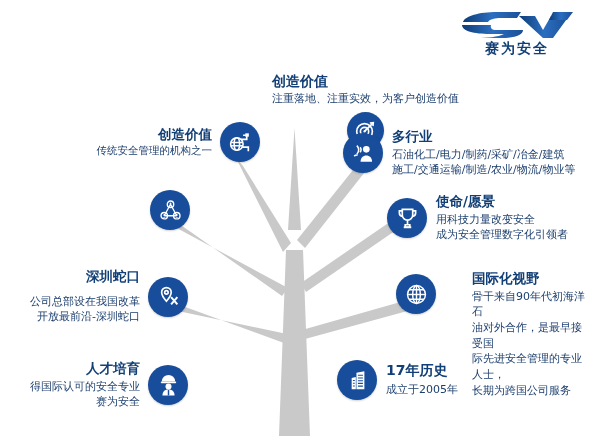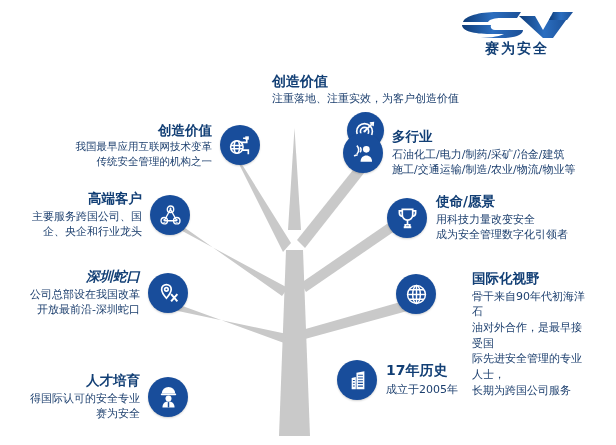--- a/index.html
+++ b/index.html
@@ -112,73 +112,67 @@
         <circle cx="11" cy="13" r="1.2" fill="#ffffff" stroke="none"></circle>
         <path d="M11 13 L20 4" stroke-width="1.9"></path>
         <path d="M16.5 4.2 L20.2 3.8 L19.8 7.5" stroke-width="1.6"></path>
       </svg>
     </span>
   </div>
 
   <div class="node left" style="left:28px;top:122px;width:232px;justify-content:flex-end;">
     <div class="txt">
       <div class="ttl" style="font-size:13.5px;">创造价值</div>
-      <div class="body" style="font-size:10.5px;">我国最早应用互联网技术变革</div>
       <div class="body" style="font-size:10.5px;">传统安全管理的机构之一</div>
     </div>
     <span class="icon-circle" style="width:40px;height:40px;">
       <svg width="25" height="25" viewBox="0 0 24 24" fill="none" stroke="#ffffff" stroke-width="1.5">
         <circle cx="8.5" cy="13.5" r="6"></circle>
         <ellipse cx="8.5" cy="13.5" rx="2.6" ry="6"></ellipse>
         <path d="M2.8 12 H14.2 M2.8 15.2 H14.2"></path>
         <path d="M12.5 9 H18 V5 H14.5" stroke-width="1.6"></path>
         <rect x="16.6" y="3.2" width="3.4" height="3.2" fill="#ffffff" stroke="none"></rect>
         <path d="M14 16.5 H19.5 V20.5" stroke-width="1.6"></path>
       </svg>
     </span>
   </div>
 
   <div class="node left" style="left:18px;top:190px;width:172px;justify-content:flex-end;">
-    <div class="txt">
-      <div class="ttl" style="font-size:13.5px;margin-bottom:2px;">高端客户</div>
-      <div class="body" style="font-size:11px;">主要服务跨国公司、国</div>
-      <div class="body" style="font-size:11px;">企、央企和行业龙头</div>
-    </div>
     <span class="icon-circle" style="width:40px;height:40px;">
       <svg width="25" height="25" viewBox="0 0 24 24" fill="none" stroke="#ffffff" stroke-width="1.3">
         <circle cx="12" cy="6" r="3.1"></circle>
         <circle cx="6" cy="17" r="3.1"></circle>
         <circle cx="18" cy="17" r="3.1"></circle>
         <path d="M12 6 L6 17 M12 6 L18 17 M6 17 H18"></path>
         <circle cx="12" cy="5.2" r="0.9" fill="#fff" stroke="none"></circle>
         <path d="M10.5 8 a1.6 1.3 0 0 1 3 0" fill="#fff" stroke="none"></path>
         <circle cx="6" cy="16.2" r="0.9" fill="#fff" stroke="none"></circle>
         <path d="M4.5 19 a1.6 1.3 0 0 1 3 0" fill="#fff" stroke="none"></path>
         <circle cx="18" cy="16.2" r="0.9" fill="#fff" stroke="none"></circle>
         <path d="M16.5 19 a1.6 1.3 0 0 1 3 0" fill="#fff" stroke="none"></path>
       </svg>
     </span>
   </div>
 
   <div class="node left" style="left:12px;top:268px;width:176px;justify-content:flex-end;">
     <div class="txt">
-      <div class="ttl" style="font-size:13.5px;margin-bottom:2px;font-style:italic;">深圳蛇口</div>
+      <div class="ttl" style="font-size:13.5px;margin-bottom:9px;">深圳蛇口</div>
       <div class="body" style="font-size:11px;">公司总部设在我国改革</div>
       <div class="body" style="font-size:11px;">开放最前沿-深圳蛇口</div>
     </div>
     <span class="icon-circle" style="width:40px;height:40px;">
       <svg width="25" height="25" viewBox="0 0 24 24" fill="none" stroke="#ffffff" stroke-width="1.6">
         <path d="M10 3.4 a4.6 4.6 0 0 1 4.6 4.6 c0 3.4 -4.6 8.6 -4.6 8.6 S5.4 11.4 5.4 8 A4.6 4.6 0 0 1 10 3.4 Z"></path>
         <circle cx="10" cy="8" r="1.7"></circle>
         <path d="M14.5 12.5 L20.5 19.5 M20.5 12.5 L14.5 19.5" stroke-width="1.9"></path>
       </svg>
     </span>
   </div>
 
-  <div class="node left" style="left:12px;top:372px;width:176px;justify-content:flex-end;">
+  <div class="node left" style="left:12px;top:360px;width:176px;justify-content:flex-end;">
     <div class="txt">
       <div class="ttl" style="font-size:13.5px;margin-bottom:2px;">人才培育</div>
       <div class="body" style="font-size:11px;">得国际认可的安全专业</div>
       <div class="body" style="font-size:11px;">赛为安全</div>
     </div>
     <span class="icon-circle" style="width:40px;height:40px;">
       <svg width="25" height="25" viewBox="0 0 24 24" fill="none" stroke="#ffffff" stroke-width="1.3">
         <path d="M5.6 8.2 a6.4 6.4 0 0 1 12.8 0 Z" fill="#ffffff" stroke="none"></path>
         <rect x="4.6" y="8.2" width="14.8" height="1.6" rx="0.8" fill="#ffffff" stroke="none"></rect>
         <circle cx="12" cy="13" r="2.9" fill="#ffffff" stroke="none"></circle>

